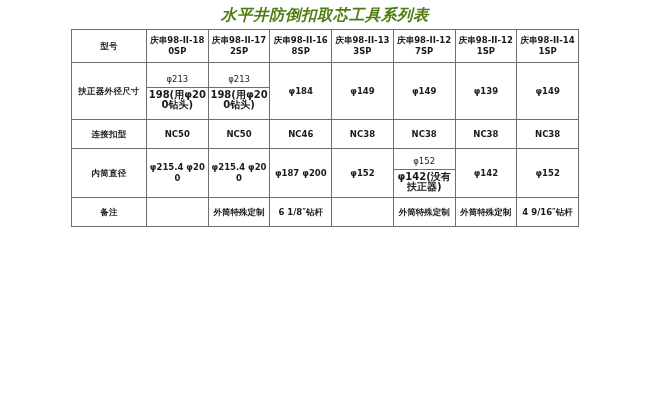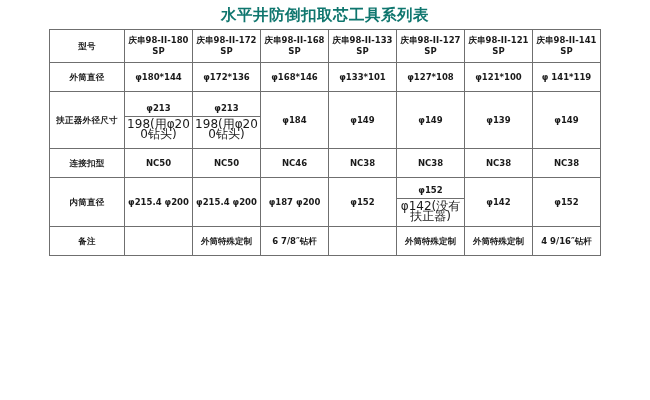--- a/index.html
+++ b/index.html
@@ -17,28 +17,29 @@
     position: relative;
     width: 650px;
     height: 400px;
     box-sizing: border-box;
     padding: 0;
   }
   #title {
     text-align: center;
     font-size: 15.5px;
     font-weight: bold;
-    color: #0f766e;
+    color: #4d7c0f;
     letter-spacing: 0.5px;
     margin: 6px 0 5px 0;
     line-height: 18px;
+    font-style: italic;
   }
   table#spec {
     border-collapse: collapse;
-    width: 552px;
+    width: 508px;
     margin: 0 auto;
     table-layout: fixed;
   }
   table#spec td {
     border: 1px solid #6f6f6f;
     text-align: center;
     vertical-align: middle;
     font-size: 8.5px;
     color: #1a1a1a;
     padding: 1px 1px;
@@ -58,28 +59,27 @@
     height: 30px;
   }
   tr.header-row td.rowhead {
     font-size: 9.5px;
   }
   td.val {
     font-weight: bold;
   }
   .sub {
     display: block;
-    font-size: 12px;
-    font-weight: normal;
+    font-size: 10px;
+    font-weight: bold;
     line-height: 10px;
   }
   .stack-line {
     display: block;
     line-height: 12px;
-    font-weight: bold;
   }
   .divider {
     display: block;
     border-top: 1px solid #6f6f6f;
     margin: 2px -2px;
   }
   tr.r-od td, tr.r-id td, tr.r-core td, tr.r-len td { height: 26px; }
   tr.r-stab td { height: 54px; }
   tr.r-conn td { height: 26px; }
   tr.r-bit td { height: 46px; }
@@ -98,30 +98,20 @@
         <td class="rowhead">型号</td>
         <td>庆串98-II-180SP</td>
         <td>庆串98-II-172SP</td>
         <td>庆串98-II-168SP</td>
         <td>庆串98-II-133SP</td>
         <td>庆串98-II-127SP</td>
         <td>庆串98-II-121SP</td>
         <td>庆串98-II-141SP</td>
       </tr>
 
-      <tr class="r-od">
-        <td class="rowhead">外筒直径</td>
-        <td class="val">φ180*144</td>
-        <td class="val">φ172*136</td>
-        <td class="val">φ168*146</td>
-        <td class="val">φ133*101</td>
-        <td class="val">φ127*108</td>
-        <td class="val">φ121*100</td>
-        <td class="val">φ 141*119</td>
-      </tr>
 
 
 
 
       <tr class="r-stab">
         <td class="rowhead">扶正器外径尺寸</td>
         <td>
           <span class="stack-line val">φ213</span>
           <span class="divider"></span>
           <span class="sub">198(用φ200钻头)</span>
@@ -161,21 +151,21 @@
           <span class="sub">φ142(没有扶正器)</span>
         </td>
         <td class="val">φ142</td>
         <td class="val">φ152</td>
       </tr>
 
       <tr class="r-note">
         <td class="rowhead">备注</td>
         <td class="val"></td>
         <td class="val">外筒特殊定制</td>
-        <td class="val">6 7/8″钻杆</td>
+        <td class="val">6 1/8″钻杆</td>
         <td class="val"></td>
         <td class="val">外筒特殊定制</td>
         <td class="val">外筒特殊定制</td>
         <td class="val">4 9/16″钻杆</td>
       </tr>
     </tbody>
   </table>
 
 </div>
 

